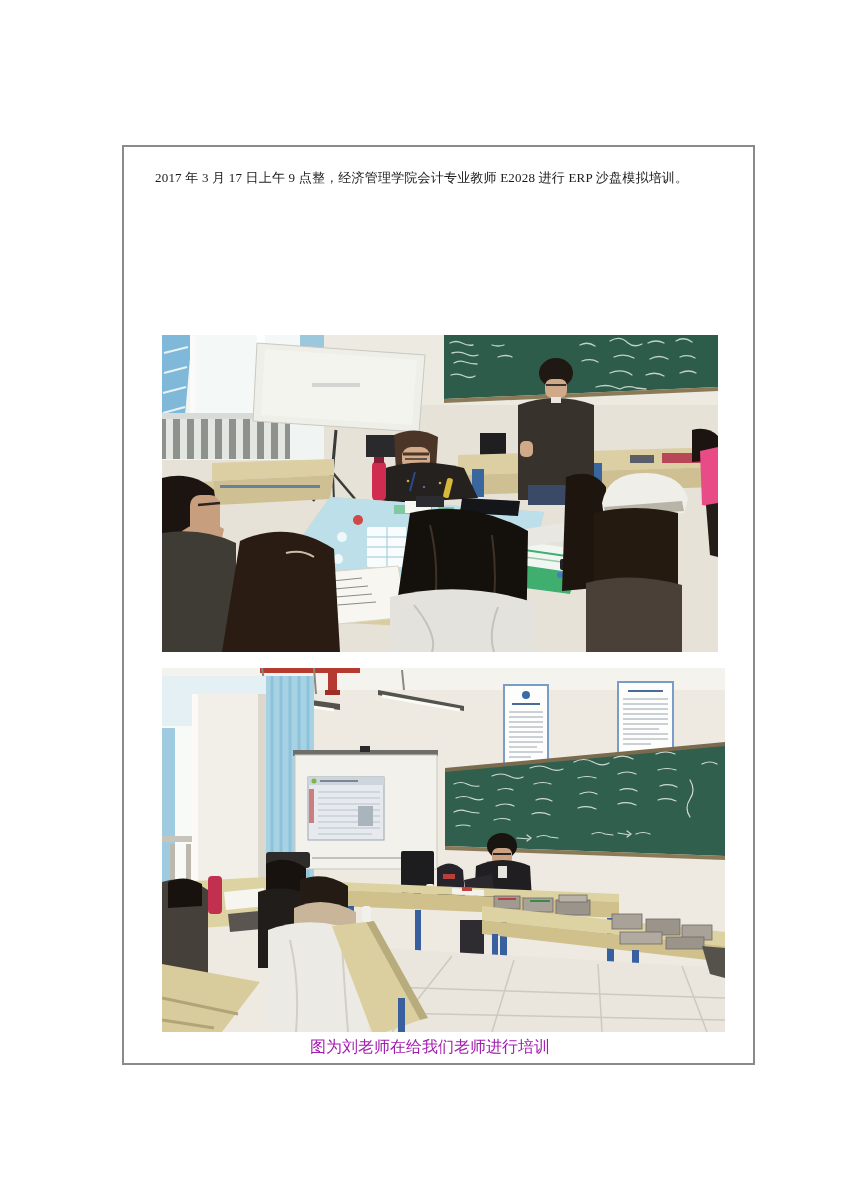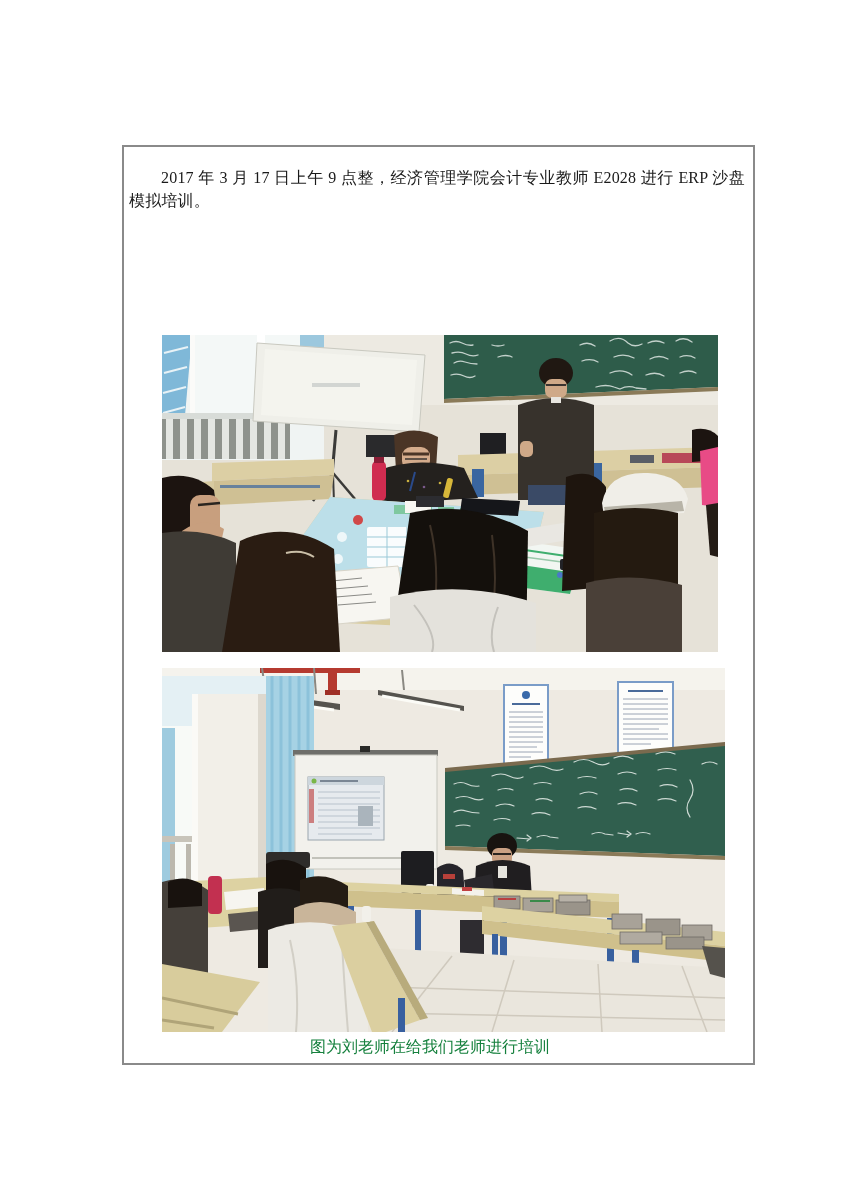--- a/index.html
+++ b/index.html
@@ -6,30 +6,30 @@
   .page{
     position:relative;width:850px;height:1201px;background:#ffffff;overflow:hidden;
     font-family:"Liberation Serif","DejaVu Serif",serif;color:#1a1a1a;
   }
   .doc-frame{
     position:absolute;left:122px;top:145px;width:633px;height:920px;
     border:2px solid #8a8a8a;box-sizing:border-box;background:#ffffff;
   }
   .doc-text{
     position:absolute;left:129px;top:166px;width:616px;
-    font-size:16px;line-height:23px;text-align:justify;letter-spacing:0.2px;
+    font-size:13px;line-height:23px;text-align:justify;letter-spacing:0.2px;
   }
   .doc-text p{margin:0;text-indent:2em;}
   .photo{position:absolute;margin:0;padding:0;line-height:0;}
   .photo1{left:162px;top:335px;width:556px;height:317px;}
   .photo2{left:162px;top:668px;width:563px;height:364px;}
   .photo svg{display:block;}
   .caption{
     position:absolute;left:124px;top:1036px;width:612px;
-    font-size:16px;line-height:22px;text-align:center;color:#15803d;
+    font-size:16px;line-height:22px;text-align:center;color:#a21caf;
   }
 </style>
 </head>
 <body>
 
 <div class="page">
 
   <div class="doc-frame"></div>
 
   <div class="doc-text">

